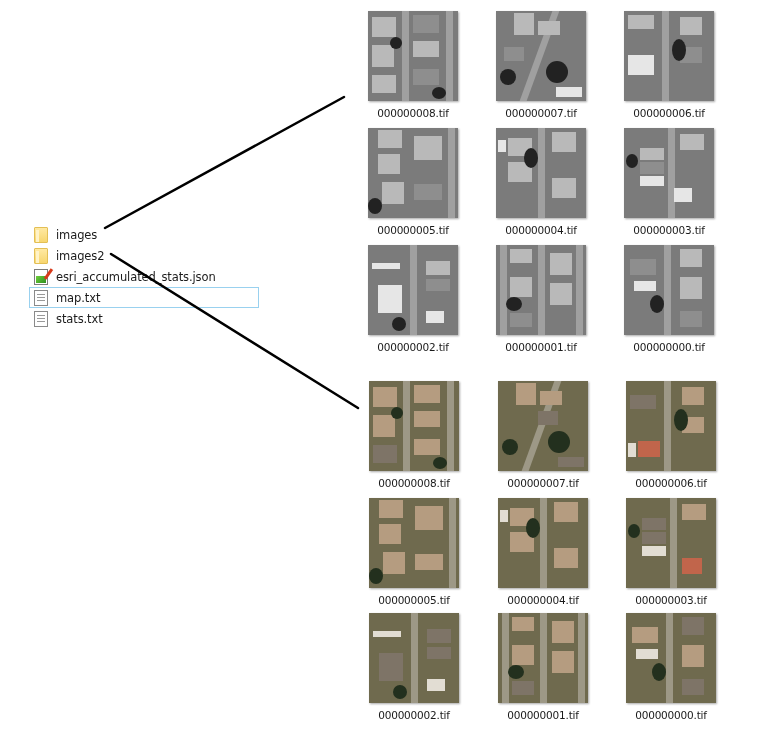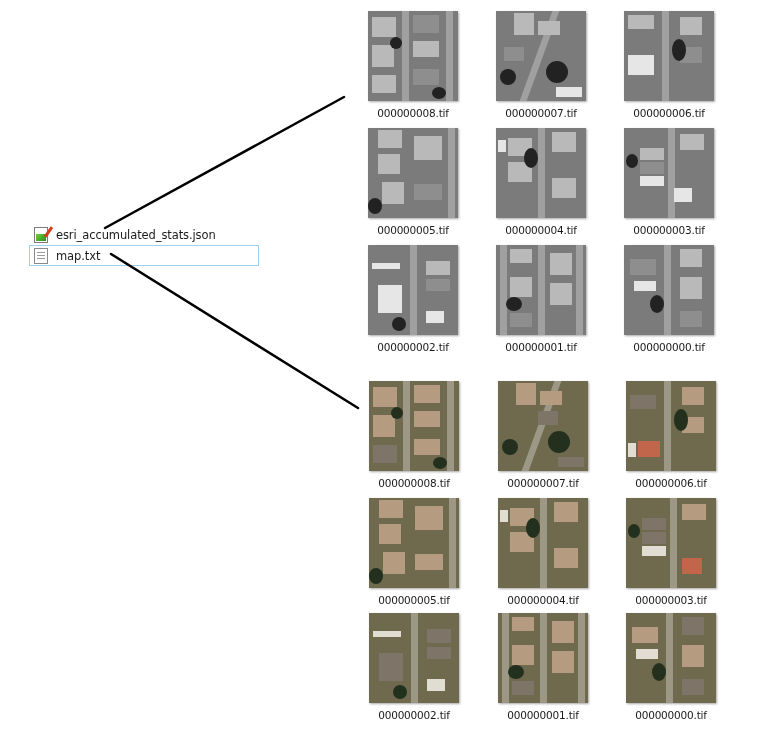--- a/index.html
+++ b/index.html
@@ -47,26 +47,38 @@
   .color .roof.r { background: #c1654b; }
   .color .tree { background: #23301e; }
 
   svg.lines { position: absolute; left: 0; top: 0; pointer-events: none; }
 </style>
 </head>
 <body>
 
 <div class="file-list">
   <div class="file-row">
+    <span class="ico folder"></span>
+    <span class="name">images</span>
+  </div>
+  <div class="file-row">
+    <span class="ico folder"></span>
+    <span class="name">images2</span>
+  </div>
+  <div class="file-row">
     <span class="ico json"></span>
     <span class="name">esri_accumulated_stats.json</span>
   </div>
   <div class="file-row hover">
     <span class="ico doc"></span>
     <span class="name">map.txt</span>
+  </div>
+  <div class="file-row">
+    <span class="ico doc"></span>
+    <span class="name">stats.txt</span>
   </div>
 </div>
 
 <div class="grid gray" style="left:0;top:0;">
   <div class="thumb" style="left:348px;top:11px;">
     <div class="img">
       <div class="road-v" style="left:34px"></div>
         <div class="road-v" style="left:78px"></div>
       <div class="roof a" style="left:4px;top:6px;width:24px;height:20px"></div>
       <div class="roof b" style="left:45px;top:4px;width:26px;height:18px"></div>

